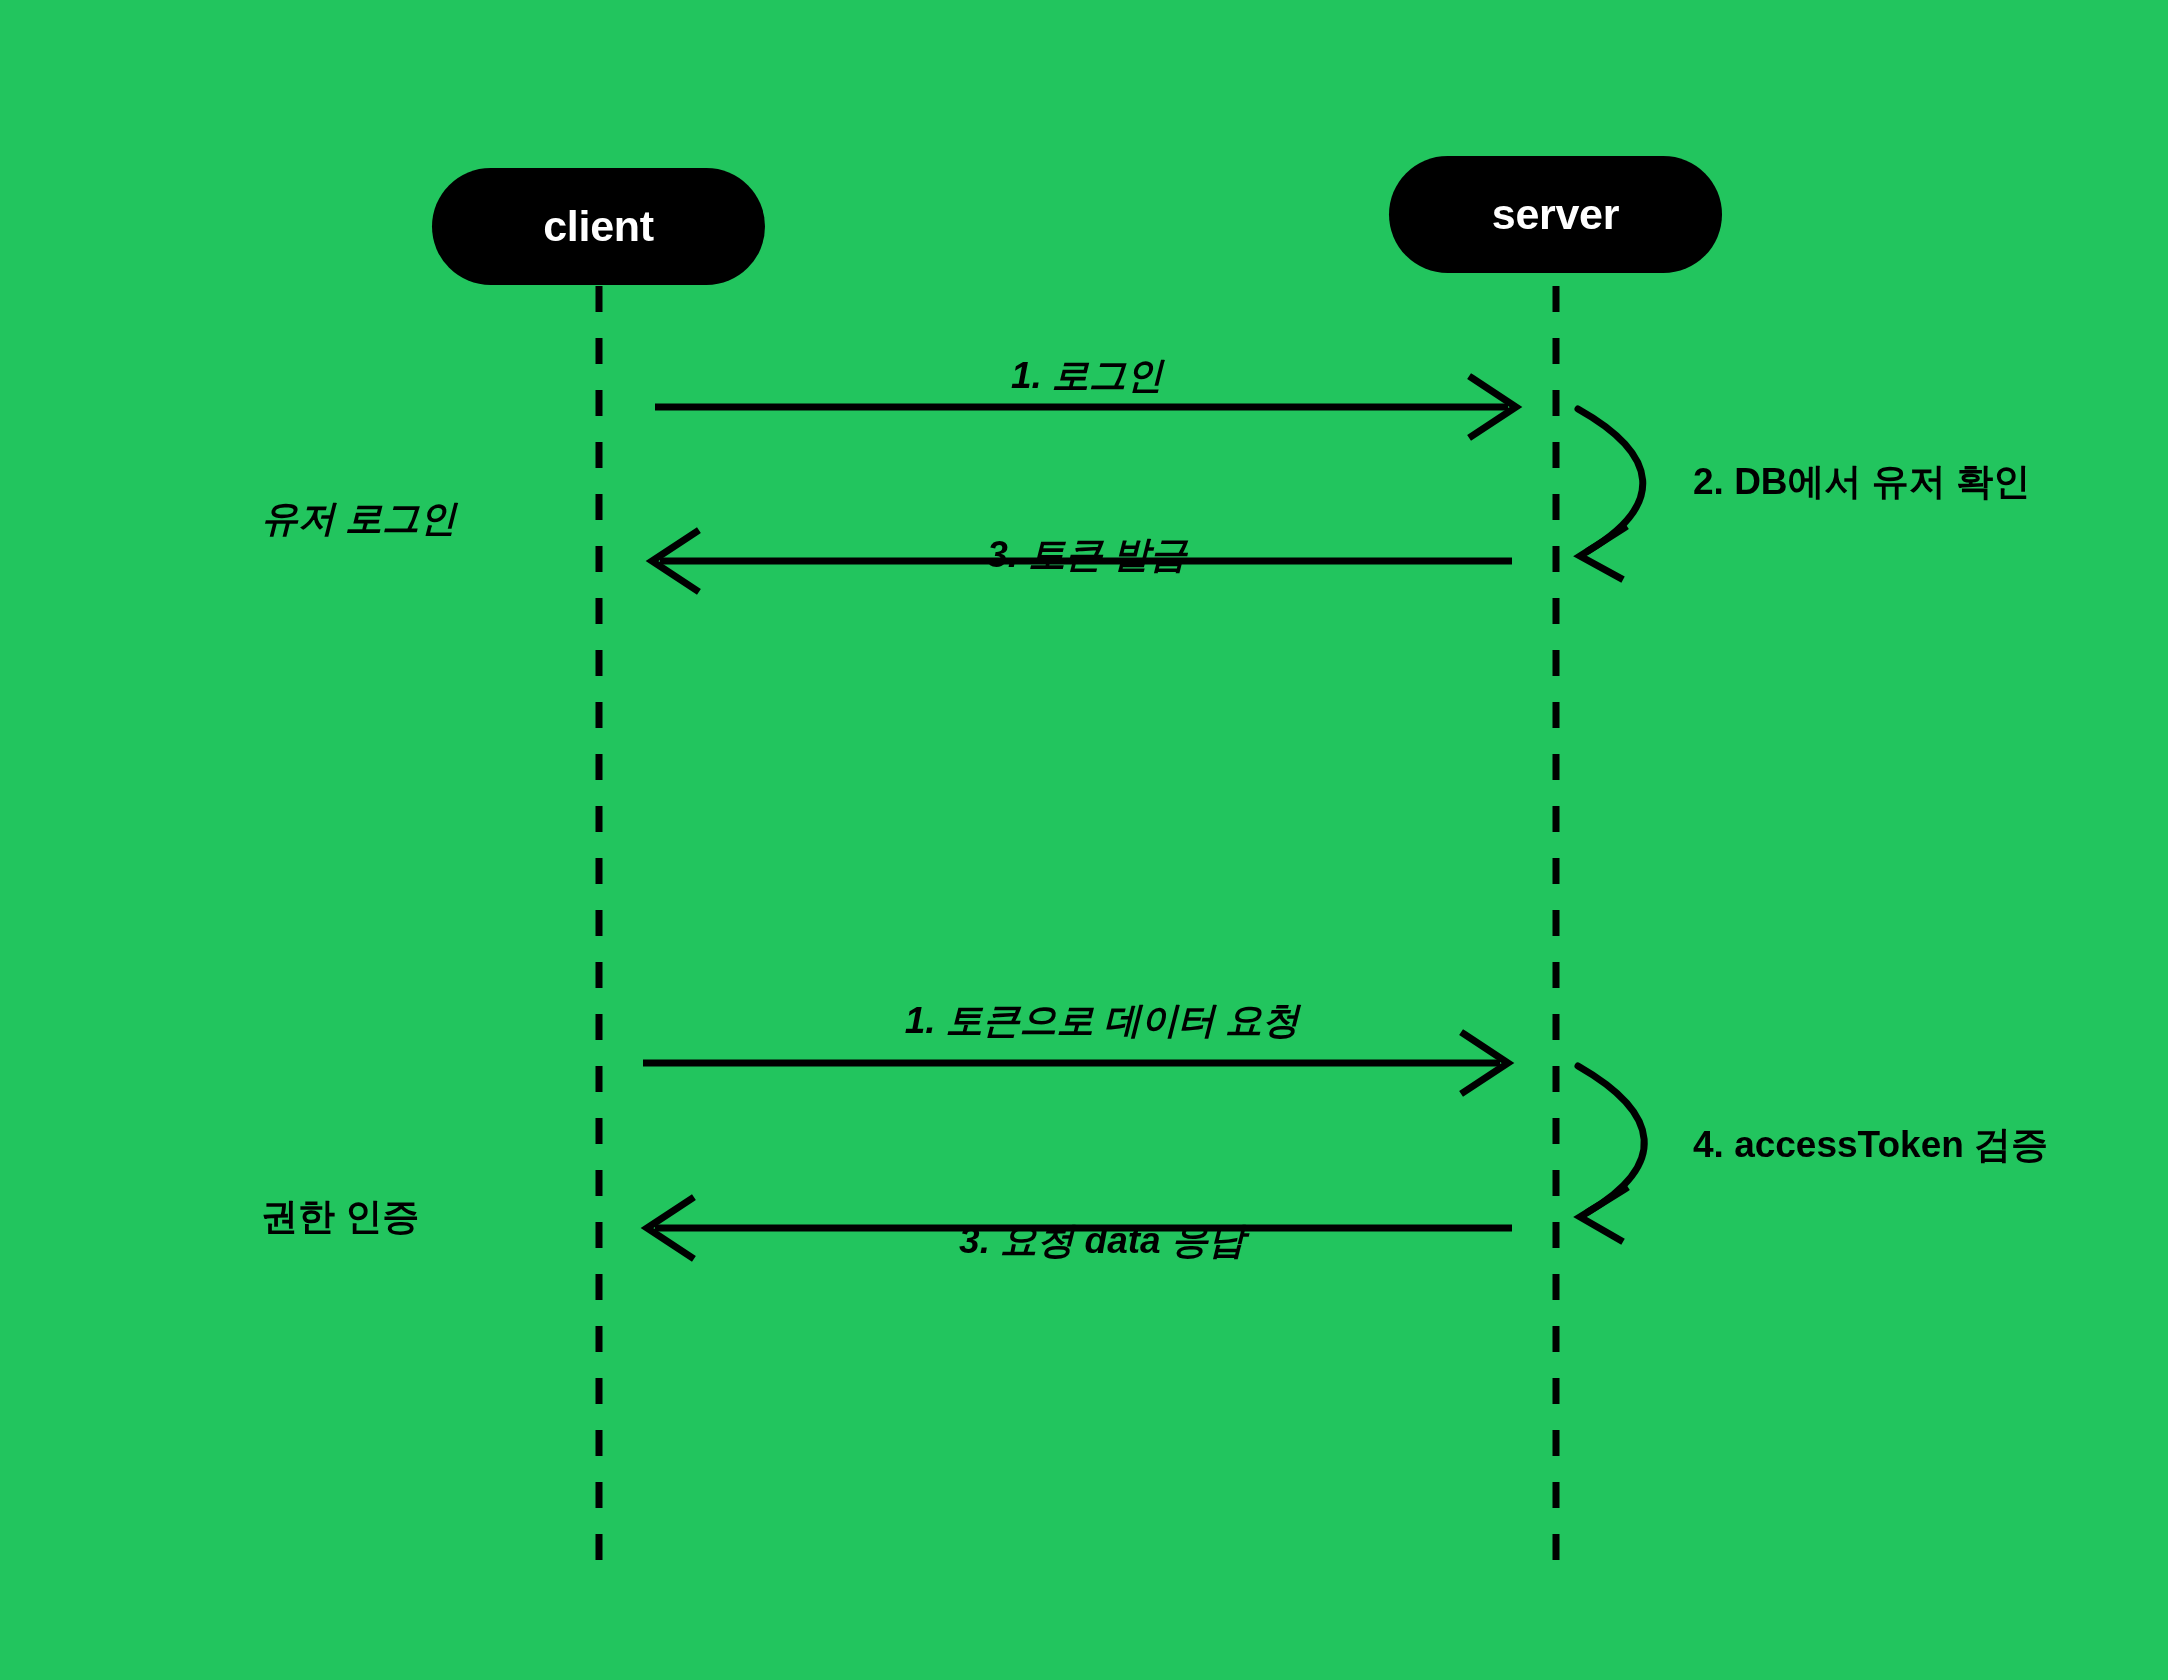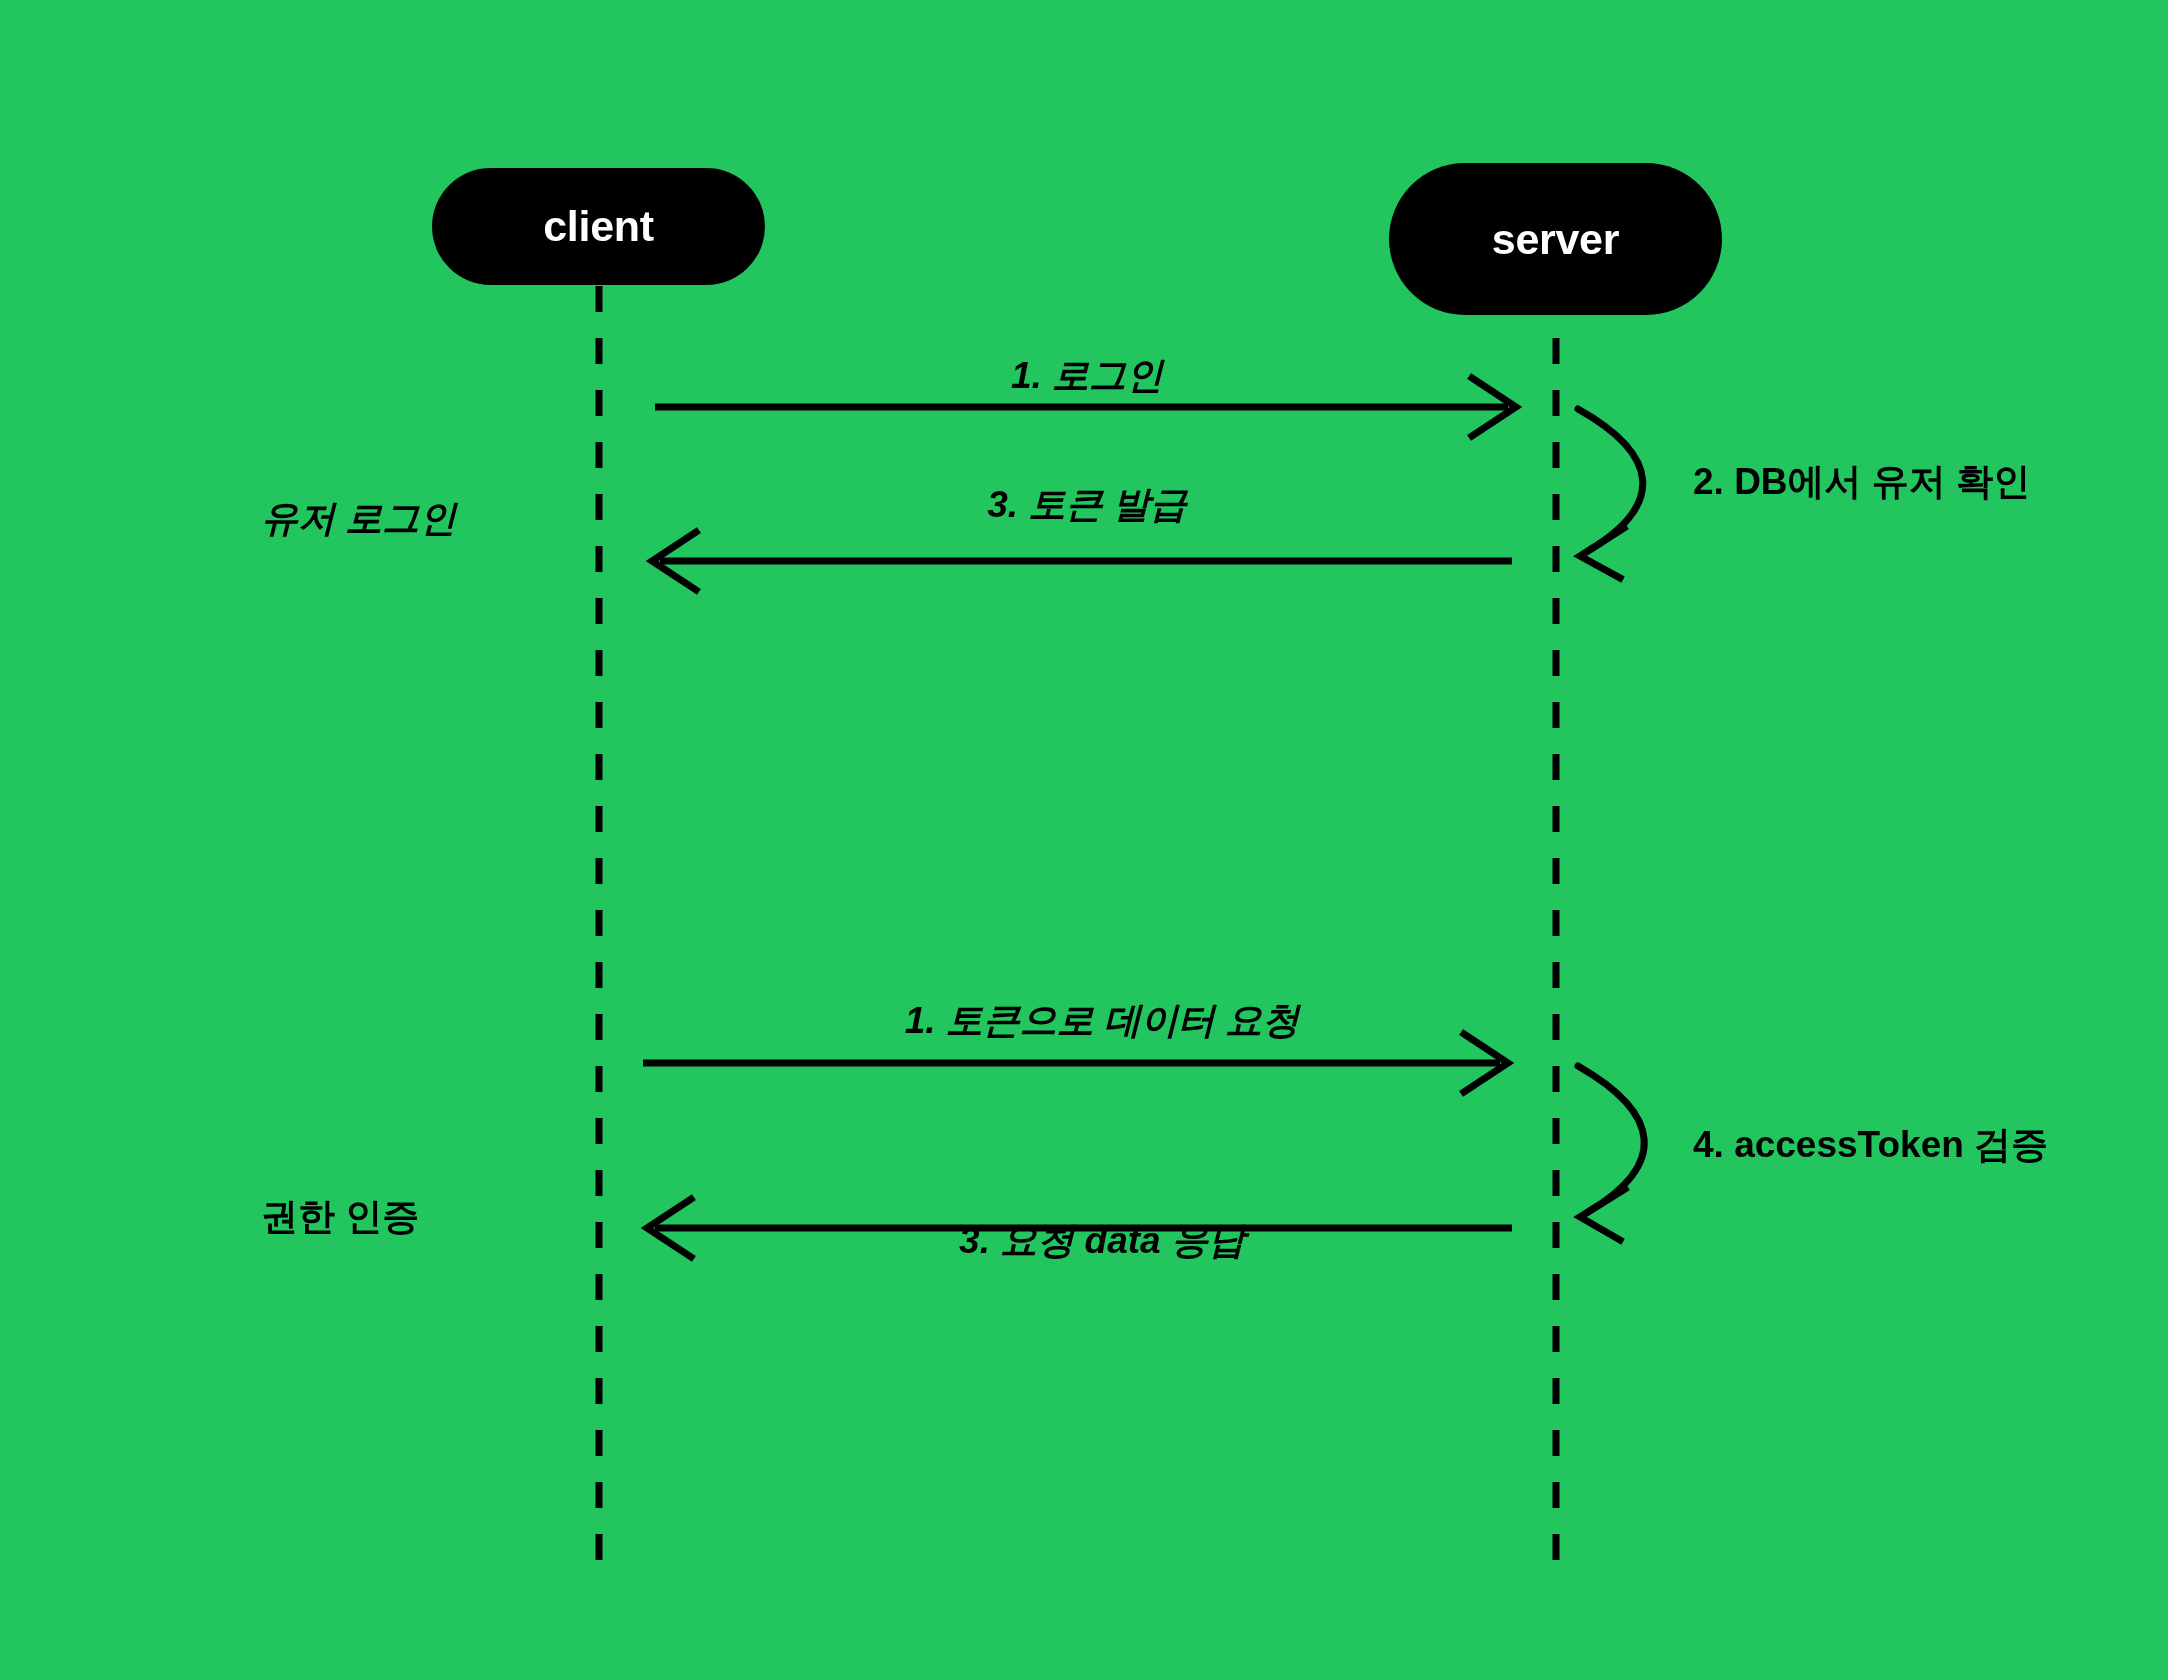--- a/index.html
+++ b/index.html
@@ -119,33 +119,33 @@
     <g>
       <line x1="1512" y1="1228" x2="655" y2="1228" stroke="#000000" stroke-width="7" stroke-linecap="butt"></line>
       <polyline points="691,1199 647,1228 691,1257" fill="none" stroke="#000000" stroke-width="7" stroke-linecap="square" stroke-linejoin="miter"></polyline>
     </g>
   </svg>
 
   <div class="actor-box" style="left:432px; top:168px; width:333px; height:117px;">
     <span class="actor-label">client</span>
   </div>
 
-  <div class="actor-box" style="left:1389px; top:163px; width:333px; height:152px;">
+  <div class="actor-box" style="left:1389px; top:156px; width:333px; height:117px;">
     <span class="actor-label">server</span>
   </div>
 
   <div class="section-label" style="left:261px; top:500px;font-style:italic;">유저 로그인</div>
 
   <div class="section-label" style="left:261px; top:1198px;">권한 인증</div>
 
   <div class="msg-label centered" style="left:1087px; top:357px;">1. 로그인</div>
 
   <div class="note-label" style="left:1682px; top:463px;">2. DB에서 유저 확인</div>
 
-  <div class="msg-label centered" style="left:1087px; top:486px;">3. 토큰 발급</div>
+  <div class="msg-label centered" style="left:1087px; top:536px;">3. 토큰 발급</div>
 
   <div class="msg-label centered" style="left:1102px; top:1002px;">1. 토큰으로 데이터 요청</div>
 
   <div class="note-label" style="left:1682px; top:1126px;">4. accessToken 검증</div>
 
   <div class="msg-label centered" style="left:1102px; top:1178px;margin-top:44px;">3. 요청 data 응답</div>
 
 </div>
 
 </body></html>

